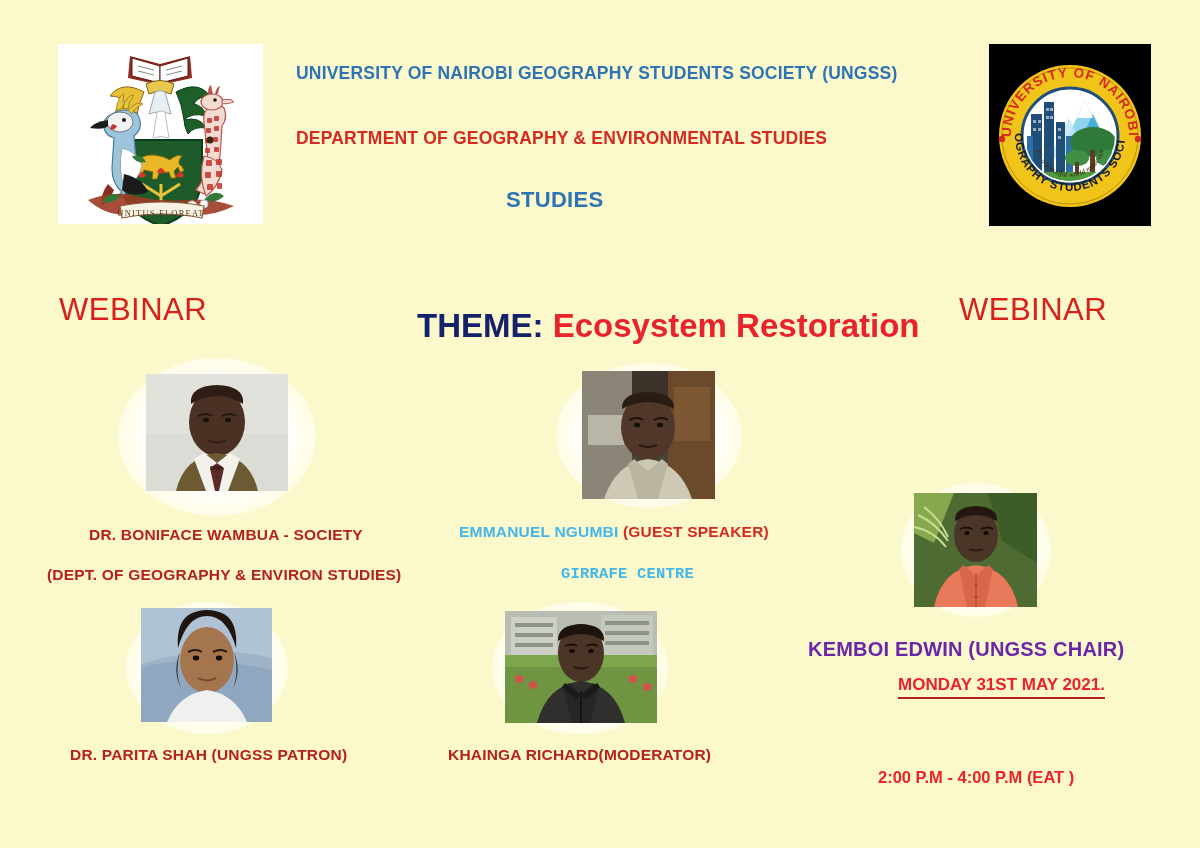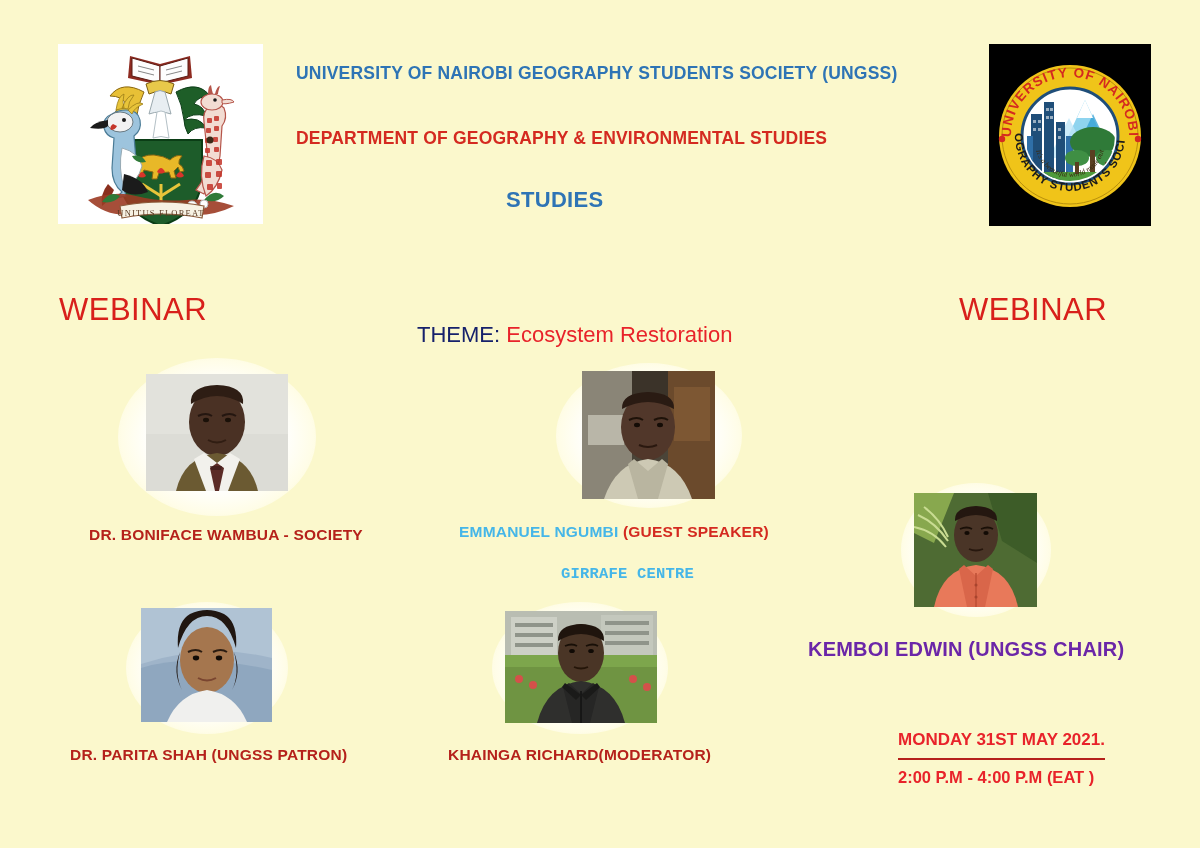--- a/index.html
+++ b/index.html
@@ -51,23 +51,23 @@
   }
   .hdr-wed {
     left: 319px; top: 252px;
     font-size: 21px;
     font-weight: bold;
     color: #45b6e8;
     letter-spacing: .3px;
     white-space: nowrap;
   }
   .theme-line {
-    left: 417px; top: 322px;
-    font-size: 22px;
-    font-weight: normal;
+    left: 417px; top: 307px;
+    font-size: 33px;
+    font-weight: bold;
     white-space: nowrap;
   }
   .theme-label { color: #16216b; }
   .theme-value { color: #e8232a; }
 
   .webinar-left {
     left: 59px; top: 292px;
     font-size: 31px;
     color: #d8201b;
     letter-spacing: .5px;
@@ -105,31 +105,31 @@
     white-space: nowrap;
     letter-spacing: .2px;
   }
   .cap-darkred { color: #b5211b; }
   .cap-lightblue { color: #45b6e8; }
   .cap-red { color: #d42a20; }
   .cap-purple { color: #6b26a8; }
 
   .date-line {
     position: absolute;
-    left: 898px; top: 730px;
+    left: 898px; top: 675px;
     font-size: 17px;
     font-weight: bold;
     color: #e8232a;
     white-space: nowrap;
     border-bottom: 2px solid #b5211b;
-    padding-bottom: 8px;
+    padding-bottom: 2px;
   }
   .time-line {
     position: absolute;
-    left: 898px; top: 768px;
+    left: 878px; top: 768px;
     font-size: 16.5px;
     font-weight: bold;
     color: #e8232a;
     white-space: nowrap;
   }
 
   
   .uon-logo {
     position: absolute;
     left: 58px; top: 44px;
@@ -344,20 +344,21 @@
         <path d="M76 42 q8 -4 14 0" stroke="#241610" stroke-width="2" fill="none"></path>
         <path d="M62 66 q9 5 18 0" stroke="#301d12" stroke-width="2" fill="none"></path>
         <path d="M30 117 q8 -34 41 -38 q33 4 41 38 Z" fill="#6b5a32"></path>
         <path d="M58 79 l13 10 l13 -10 l10 6 l-12 32 l-22 0 l-12 -32 Z" fill="#f2f1ec"></path>
         <path d="M71 89 l7 5 l-5 23 l-4 0 l-5 -23 Z" fill="#5b2b26"></path>
         <path d="M64 92 l12 0 l-1 4 l-10 0 Z" fill="#3c1c1a" opacity="0.7"></path>
       </svg>
     </div>
   </div>
   <div class="cap cap-darkred" style="left:89px; top:526px;">DR. BONIFACE WAMBUA  - SOCIETY</div>
+  <div class="cap cap-darkred" style="left:47px; top:566px;">(DEPT. OF GEOGRAPHY &amp; ENVIRON STUDIES)</div>
 
   <div class="photo-wrap" style="left:556px; top:363px; width:186px; height:145px;">
     <div class="photo-glow"></div>
     <div class="photo-img" style="left:26px; top:8px; width:133px; height:128px;">
       <svg width="133" height="128" viewBox="0 0 133 128">
         <rect width="133" height="128" fill="#4a4438"></rect>
         <rect x="0" y="0" width="50" height="128" fill="#8a8577"></rect>
         <rect x="6" y="44" width="36" height="30" fill="#b9b6a8"></rect>
         <rect x="86" y="0" width="47" height="128" fill="#6b4a2c"></rect>
         <rect x="92" y="16" width="36" height="54" fill="#7d5733"></rect>

